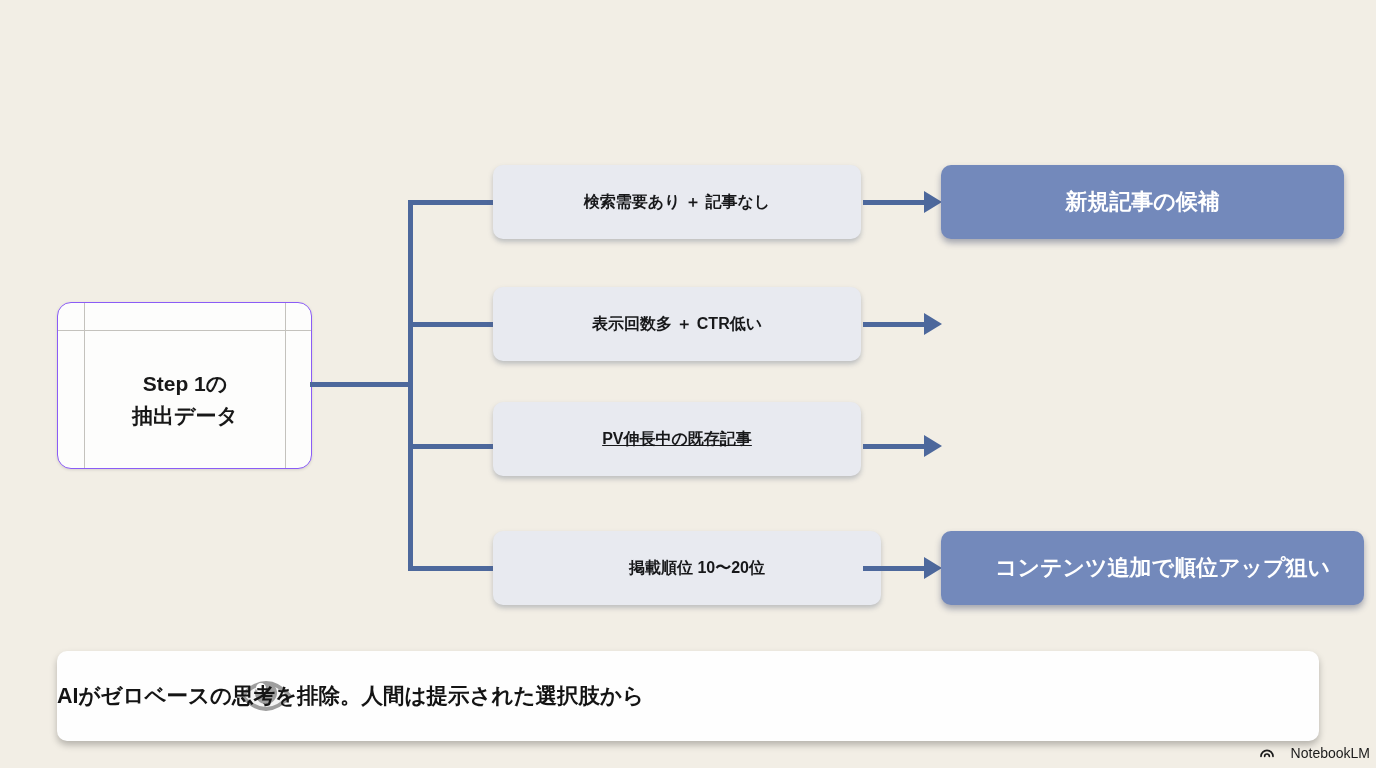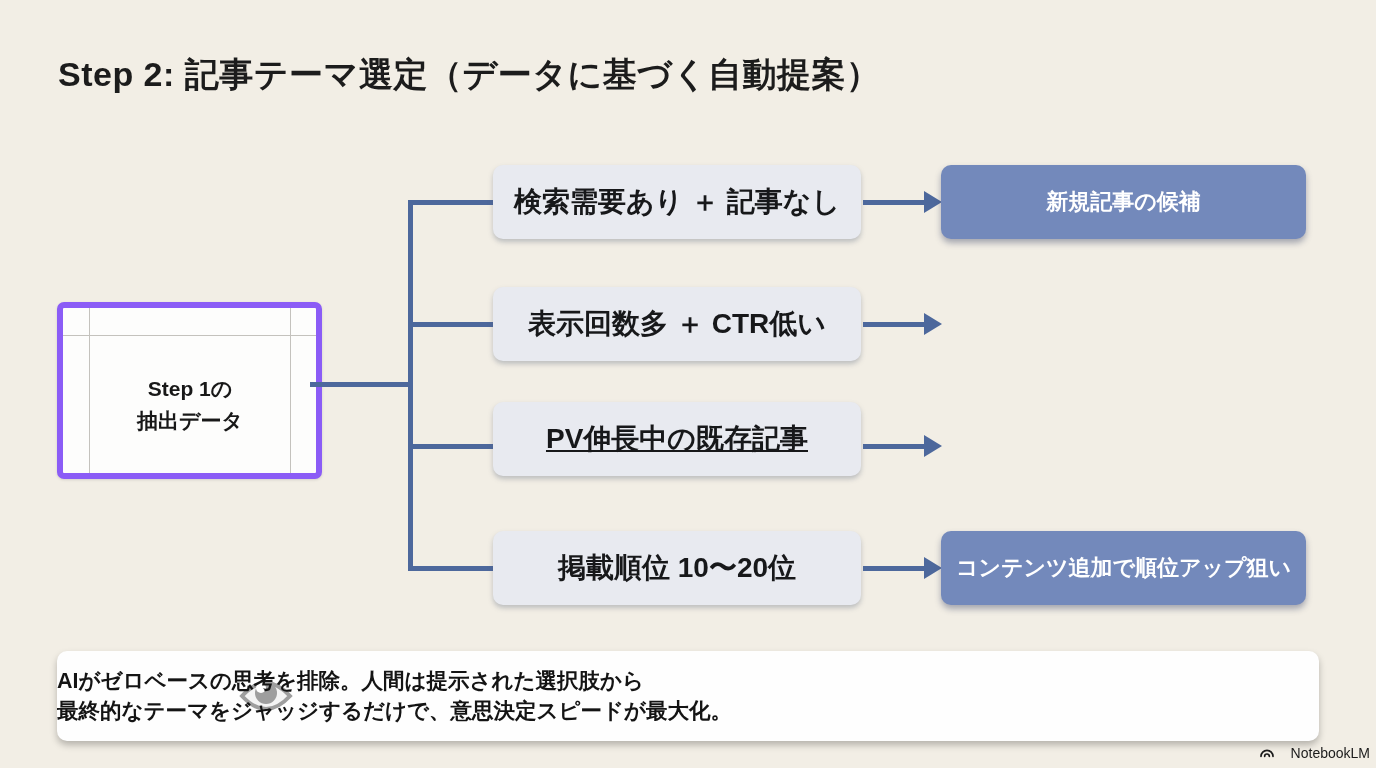--- a/index.html
+++ b/index.html
@@ -29,22 +29,22 @@
   }
 
   
   .source-box {
     position: absolute;
     left: 57px;
     top: 302px;
     width: 253px;
     height: 165px;
     background: #fdfdfc;
-    border: 6px solid #8b5cf6;
-    border-radius: 7px;
+    border: 1px solid #8b5cf6;
+    border-radius: 14px;
     box-shadow: 0 1px 3px rgba(0,0,0,0.12);
   }
   .sb-hline {
     position: absolute;
     left: 0; right: 0; top: 27px;
     height: 1px;
     background: #c4c2bd;
   }
   .sb-vline {
     position: absolute;
@@ -83,49 +83,49 @@
     position: absolute;
     left: 493px;
     width: 368px;
     height: 74px;
     background: #e8eaf0;
     border-radius: 10px;
     box-shadow: 0 3px 5px rgba(90,100,120,0.35);
     display: flex;
     align-items: center;
     justify-content: center;
-    font-size: 28px;
+    font-size: 16px;
     font-weight: 700;
     color: #17181a;
     text-align: center;
   }
 
   
   .out-box {
     position: absolute;
     left: 941px;
-    width: 365px;
+    width: 403px;
     height: 74px;
     background: #7389bb;
     border-radius: 10px;
     box-shadow: 0 4px 6px rgba(70,80,110,0.45);
     display: flex;
     align-items: center;
     justify-content: center;
     font-size: 22px;
     font-weight: 700;
     color: #ffffff;
     text-align: center;
     white-space: nowrap;
   }
 
   .r1 { top: 165px; }
   .r2 { top: 287px; }
   .r3 { top: 402px; text-decoration: underline; }
-  .r4 { top: 531px; }
+  .r4 { top: 531px; padding-left: 20px; }
 
   
   .arrow-line {
     position: absolute;
     left: 863px;
     width: 62px;
     height: 5px;
     background: #4d689c;
   }
   .arrow-head {
@@ -185,21 +185,20 @@
     font-weight: 500;
     color: #1b1b1b;
   }
   .nlm-logo { display: inline-flex; width: 16px; height: 16px; }
 </style>
 </head>
 <body>
 
 <div class="slide">
 
-  <h1 class="title">Step 2: 記事テーマ選定（データに基づく自動提案）</h1>
 
   <div class="source-box">
     <div class="sb-hline"></div>
     <div class="sb-vline left"></div>
     <div class="sb-vline right"></div>
     <div class="sb-label">
       <span>Step 1の</span>
       <span>抽出データ</span>
     </div>
   </div>
@@ -244,21 +243,20 @@
   <div class="note">
     <span class="eye">
       <svg viewBox="0 0 56 44" width="56" height="44">
         <path d="M4,22 Q28,-4 52,22 Q28,48 4,22 Z" fill="#f4f4f4" stroke="#9e9e9e" stroke-width="4"></path>
         <circle cx="28" cy="19" r="11" fill="#9e9e9e"></circle>
         <circle cx="23" cy="14" r="5" fill="#ffffff"></circle>
       </svg>
     </span>
     <div class="note-text">
       <div>AIがゼロベースの思考を排除。人間は提示された選択肢から</div>
-      <div>最終的なテーマをジャッジするだけで、意思決定スピードが最大化。</div>
     </div>
   </div>
 
   <div class="watermark">
     <span class="nlm-logo">
       <svg viewBox="0 0 24 24" width="16" height="16">
         <path d="M3,17 A9,9 0 0 1 21,17" fill="none" stroke="#1b1b1b" stroke-width="2.6" stroke-linecap="round"></path>
         <path d="M8.5,17 A3.5,3.5 0 0 1 15.5,17" fill="none" stroke="#1b1b1b" stroke-width="2.6" stroke-linecap="round"></path>
       </svg>
     </span>

